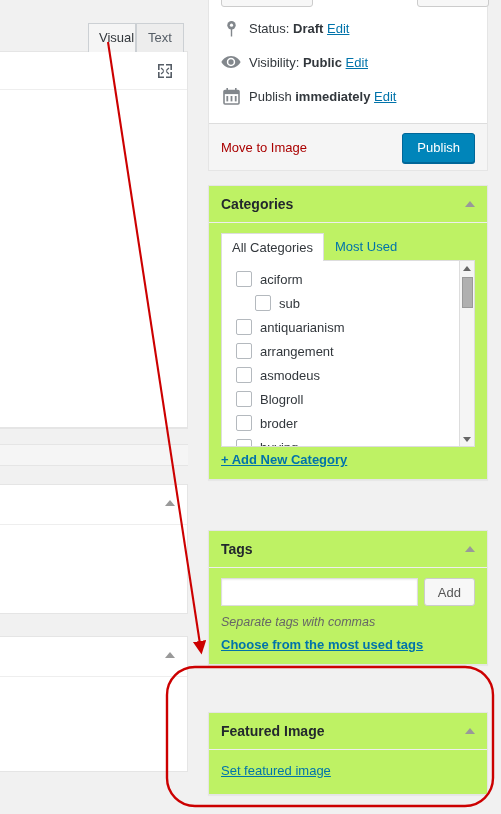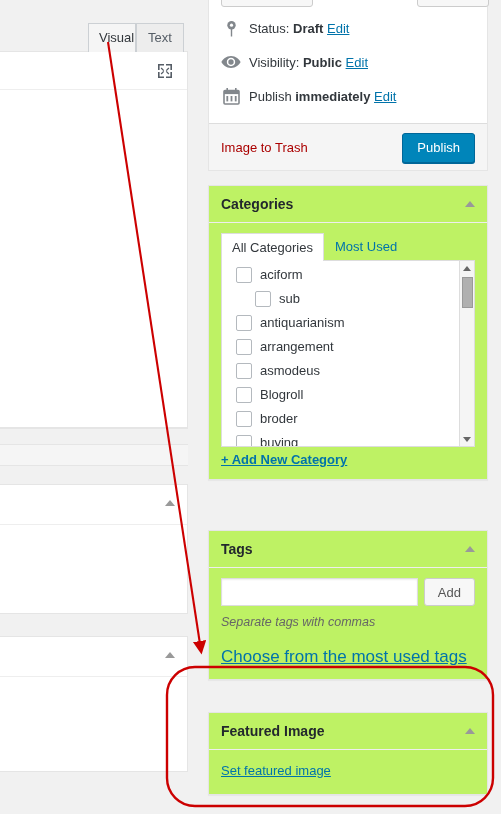--- a/index.html
+++ b/index.html
@@ -130,21 +130,21 @@
     background: #fff; border: 1px solid #ddd; border-bottom: 1px solid #fff;
     color: #32373c; height: 29px;
   }
   #cat-tab-all { left: 0; }
   #cat-tab-most { left: 104px; }
 
   .cat-list {
     position: relative; height: 186px; border: 1px solid #ddd; border-top: none;
     background: #fff; overflow: hidden; padding: 6px 0 0 0;
   }
-  .cat-item { display: flex; height: 24px; padding-left: 14px; font-size: 13px; color: #32373c; }
+  .cat-item { display: flex; align-items: center; height: 24px; padding-left: 14px; font-size: 13px; color: #32373c; }
   .cat-item.sub { padding-left: 33px; }
   .cbx {
     width: 16px; height: 16px; border: 1px solid #b4b9be; background: #fff;
     border-radius: 2px; margin-right: 8px; flex: 0 0 16px; cursor: pointer;
   }
   .cat-scroll {
     position: absolute; right: 0; top: 0; width: 15px; height: 186px;
     background: #f5f5f5; border-left: 1px solid #ddd;
   }
   .cat-scroll .sarrow {
@@ -166,21 +166,21 @@
     border: 1px solid #ddd; border-radius: 0; background: #fff;
     font-family: "Liberation Sans", sans-serif; font-size: 13px; color: #32373c;
     box-shadow: inset 0 1px 2px rgba(0,0,0,.07);
   }
   #tag-add-btn {
     flex: 0 0 auto; height: 28px; padding: 0 13px;
     background: #f7f7f7; border: 1px solid #ccc; border-radius: 3px;
     color: #555; font-size: 13px; cursor: pointer;
   }
   .tag-hint { font-style: italic; color: #666; font-size: 12.5px; margin-top: 9px; }
-  #most-used-tags-link { display: inline-block; margin-top: 18px; font-size: 17px; }
+  #most-used-tags-link { display: inline-block; margin-top: 8px; font-size: 13px; font-weight: bold; }
 
   
   #set-featured-link { font-size: 13px; }
 
   
   #annot { position: absolute; left: 0; top: 0; width: 501px; height: 814px; pointer-events: none; }
 </style>
 </head>
 <body>
 
@@ -284,21 +284,21 @@
               </svg>
           </span>
           <span class="misc-txt"><span>Publish </span><b>immediately</b>
             <a class="wplink">Edit</a>
           </span>
         </div>
 
       </div>
 
       <div class="pub-footer">
-        <a id="trash-link">Image to Trash</a>
+        <a id="trash-link">Move to Image</a>
         <button id="publish-btn">Publish</button>
       </div>
     </div>
 
     <div class="box" style="position:absolute; left:0; top:185px; width:280px;">
       <div class="box-head">
         <span class="box-title">Categories</span>
         <span class="toggle-tri"></span>
       </div>
       <div class="box-body">

